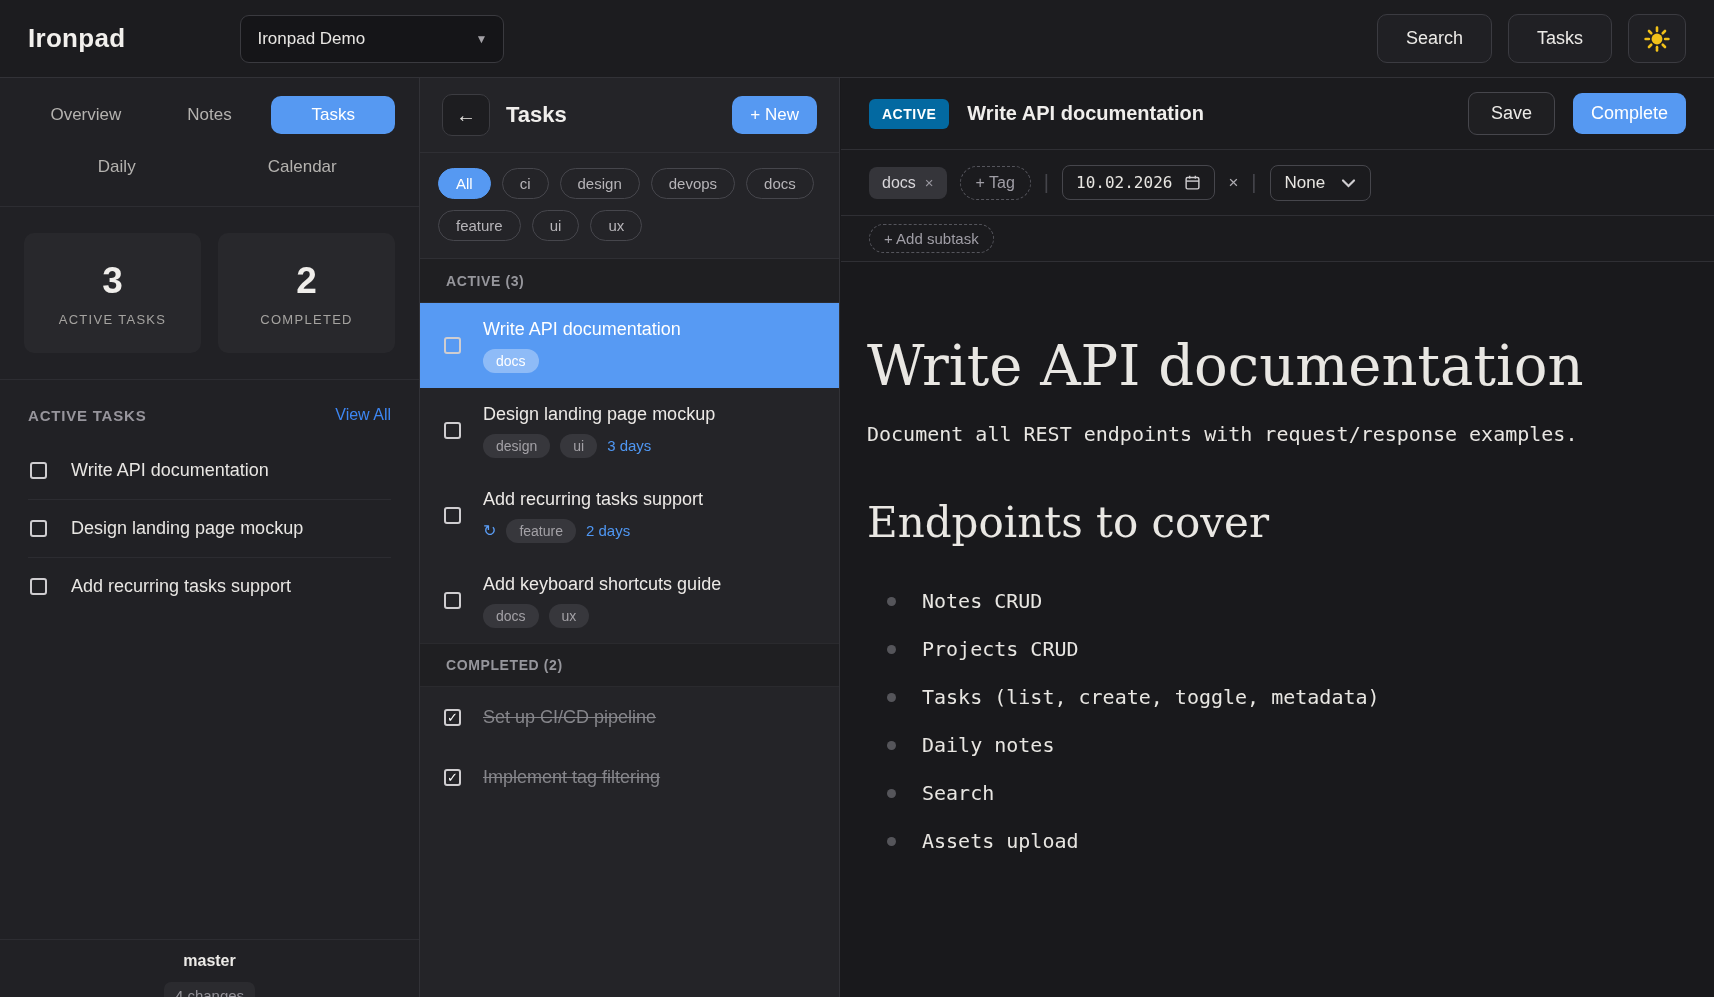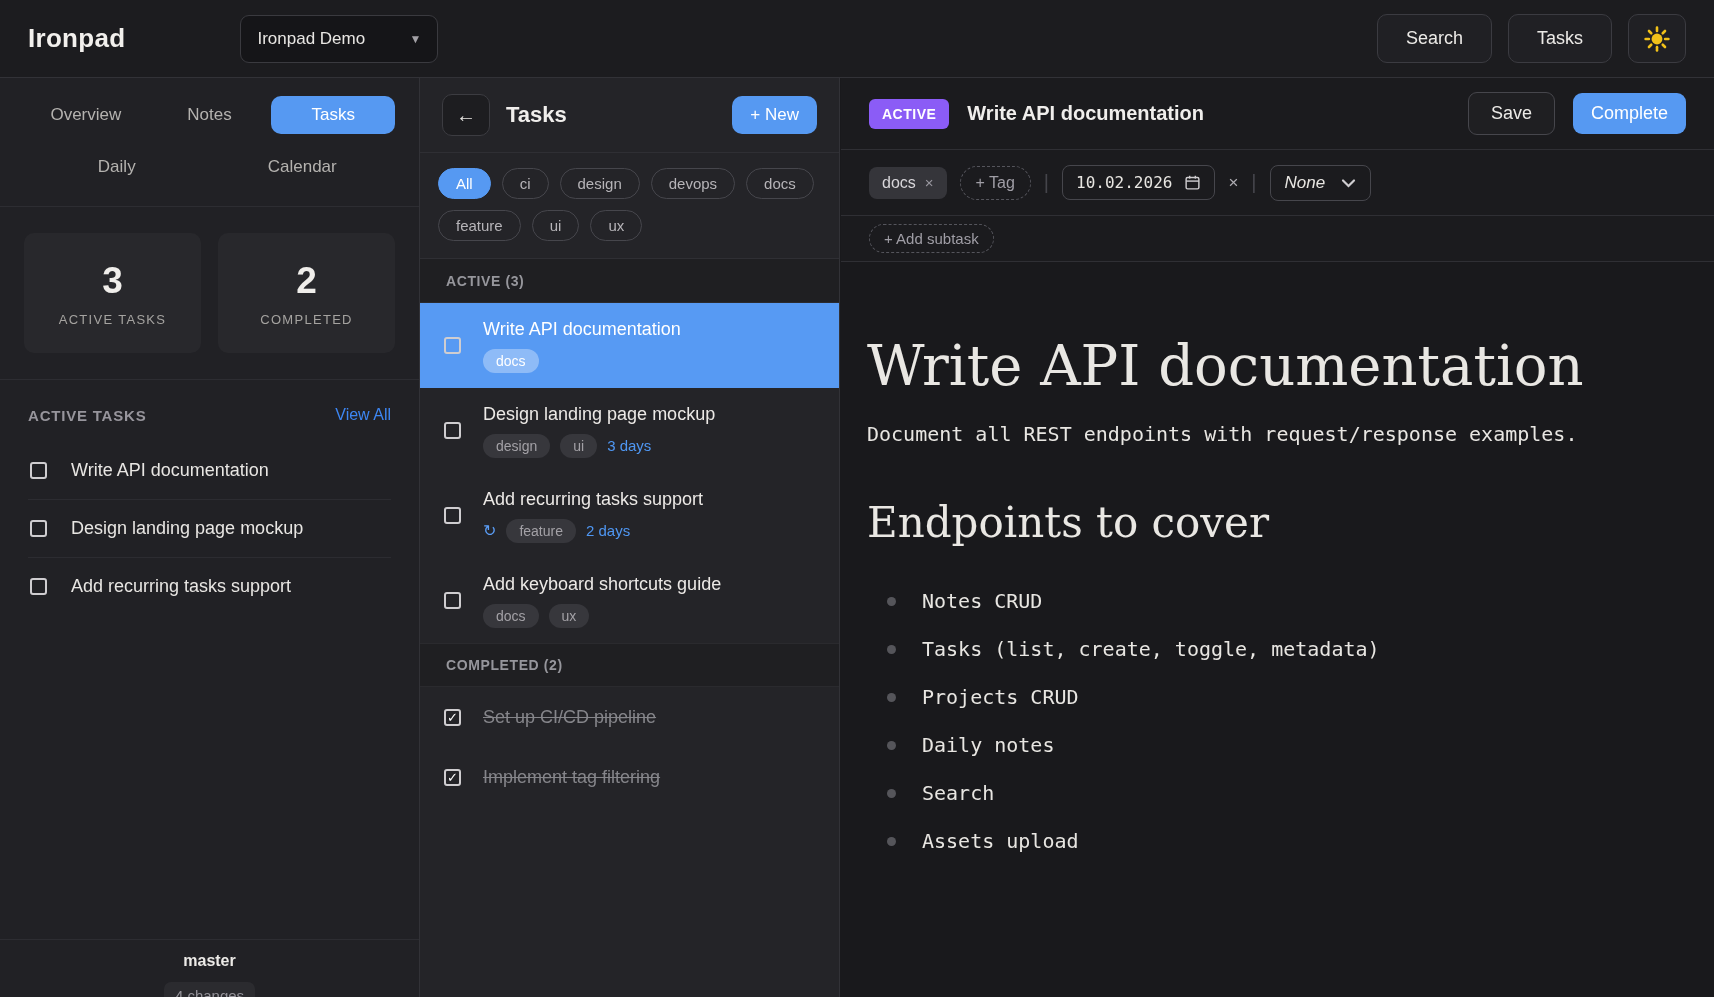--- a/index.html
+++ b/index.html
@@ -4,21 +4,21 @@
 <style>
   * { margin:0; padding:0; box-sizing:border-box; }
   html,body { width:1714px; height:997px; overflow:hidden; }
   body { background:#19191c; font-family:"Liberation Sans", sans-serif; color:#e8e6e3; }
 
   
   .topbar { position:absolute; left:0; top:0; width:1714px; height:78px;
     background:#1c1c1f; border-bottom:1px solid #323237;
     display:flex; align-items:center; padding:0 28px; }
   .logo { font-size:26px; font-weight:bold; color:#f2f0ed; letter-spacing:.3px; }
-  .project-select { margin-left:115px; width:198px; height:48px; background:#151518;
+  .project-select { margin-left:115px; width:264px; height:48px; background:#151518;
     border:1px solid #3a3a3f; border-radius:9px; display:flex; align-items:center;
     padding:0 16px; font-size:17px; color:#e8e6e3; cursor:pointer; }
   .project-select .caret { margin-left:auto; font-size:12px; color:#a3a1a6; }
   .topbar .spacer { flex:1; }
   .top-btn { height:49px; padding:0 28px; margin-left:16px; background:#202024;
     border:1px solid #3b3b41; border-radius:10px; color:#eceae7; font-size:18px;
     display:flex; align-items:center; justify-content:center; cursor:pointer; font-family:inherit; }
   .icon-btn { width:58px; padding:0; }
 
   
@@ -93,42 +93,42 @@
   .tag { background:#37373c; color:#a3a1a6; border-radius:999px; padding:4px 13px; font-size:14px; }
   .task-row.selected .tag { background:rgba(255,255,255,.33); color:#ffffff; }
   .due { font-size:15px; color:#4f97f3; }
   .recur-icon { color:#5a9df6; font-size:16px; }
   .done-row { display:flex; align-items:center; gap:22px; padding:0 24px; height:60px; }
   .done-title { font-size:18px; color:#85858a; text-decoration:line-through; }
 
   
   .det-header { height:72px; display:flex; align-items:center; gap:18px; padding:0 28px;
     border-bottom:1px solid #2f2f34; }
-  .status-badge { background:#8b5cf6; color:#fff; font-size:14px; font-weight:bold;
+  .status-badge { background:#0369a1; color:#fff; font-size:14px; font-weight:bold;
     letter-spacing:.5px; padding:7px 13px; border-radius:6px; }
   .det-title { font-size:20px; font-weight:600; color:#f0eeec; }
   .save-btn { margin-left:auto; background:#1f1f22; border:1px solid #46464c; color:#eceae7;
     border-radius:9px; padding:10px 22px; font-size:18px; cursor:pointer; font-family:inherit; }
   .complete-btn { background:#5699f2; border:none; color:#fff; border-radius:9px;
     padding:10px 18px; font-size:18px; cursor:pointer; font-family:inherit; }
 
   .det-meta { height:66px; display:flex; align-items:center; gap:13px; padding:0 28px;
     border-bottom:1px solid #2f2f34; }
   .meta-tag { background:#35353a; border-radius:8px; padding:7px 13px; font-size:16px;
     color:#d8d6da; display:flex; align-items:center; gap:9px; cursor:pointer; }
   .meta-tag .x { color:#9a98a0; font-size:15px; }
   .dashed-pill { border:1px dashed #55555c; border-radius:999px; padding:7px 15px;
     font-size:16px; color:#a09ea6; cursor:pointer; background:none; font-family:inherit; }
   .meta-sep { color:#45454b; font-size:20px; }
   .date-box { border:1px solid #46464c; border-radius:8px; padding:7px 13px;
     display:flex; align-items:center; gap:12px; font-family:"DejaVu Sans Mono", monospace;
     font-size:16px; color:#e8e6e2; cursor:text; }
   .clear-x { color:#b0aeb4; font-size:17px; cursor:pointer; }
   .none-select { border:1px solid #46464c; border-radius:8px; padding:7px 14px;
-    display:flex; align-items:center; gap:16px; font-size:17px; color:#e8e6e2; cursor:pointer;font-style:italic; }
+    display:flex; align-items:center; gap:16px; font-size:17px; color:#e8e6e2; cursor:pointer; }
 
   .subtask-row { height:46px; display:flex; align-items:center; padding:0 28px;
     border-bottom:1px solid #2f2f34; }
   .subtask-row .dashed-pill { font-size:15px; padding:5px 14px; }
 
   .doc { flex:1; background:#19191c; padding:72px 40px 0 26px; overflow:hidden; }
   .doc-title { font-family:"DejaVu Serif", serif; font-weight:400; font-size:56px;
     color:#e9e7e3; line-height:1.15; }
   .doc-desc { margin-top:24px; font-family:"DejaVu Sans Mono", monospace; font-size:20px;
     color:#e8e6e2; }
@@ -353,28 +353,28 @@
     <div class="doc-title">Write API documentation</div>
     <div class="doc-desc">Document all REST endpoints with request/response examples.</div>
     <div class="doc-h2">Endpoints to cover</div>
     <div class="doc-list">
       <div class="doc-li">
         <span class="dot"></span>
         <span class="li-text">Notes CRUD</span>
       </div>
       <div class="doc-li">
         <span class="dot"></span>
+        <span class="li-text">Projects CRUD</span>
+      </div>
+      <div class="doc-li">
+        <span class="dot"></span>
         <span class="li-text">Tasks (list, create, toggle, metadata)</span>
       </div>
       <div class="doc-li">
         <span class="dot"></span>
-        <span class="li-text">Projects CRUD</span>
-      </div>
-      <div class="doc-li">
-        <span class="dot"></span>
         <span class="li-text">Daily notes</span>
       </div>
       <div class="doc-li">
         <span class="dot"></span>
         <span class="li-text">Search</span>
       </div>
       <div class="doc-li">
         <span class="dot"></span>
         <span class="li-text">Assets upload</span>
       </div>

